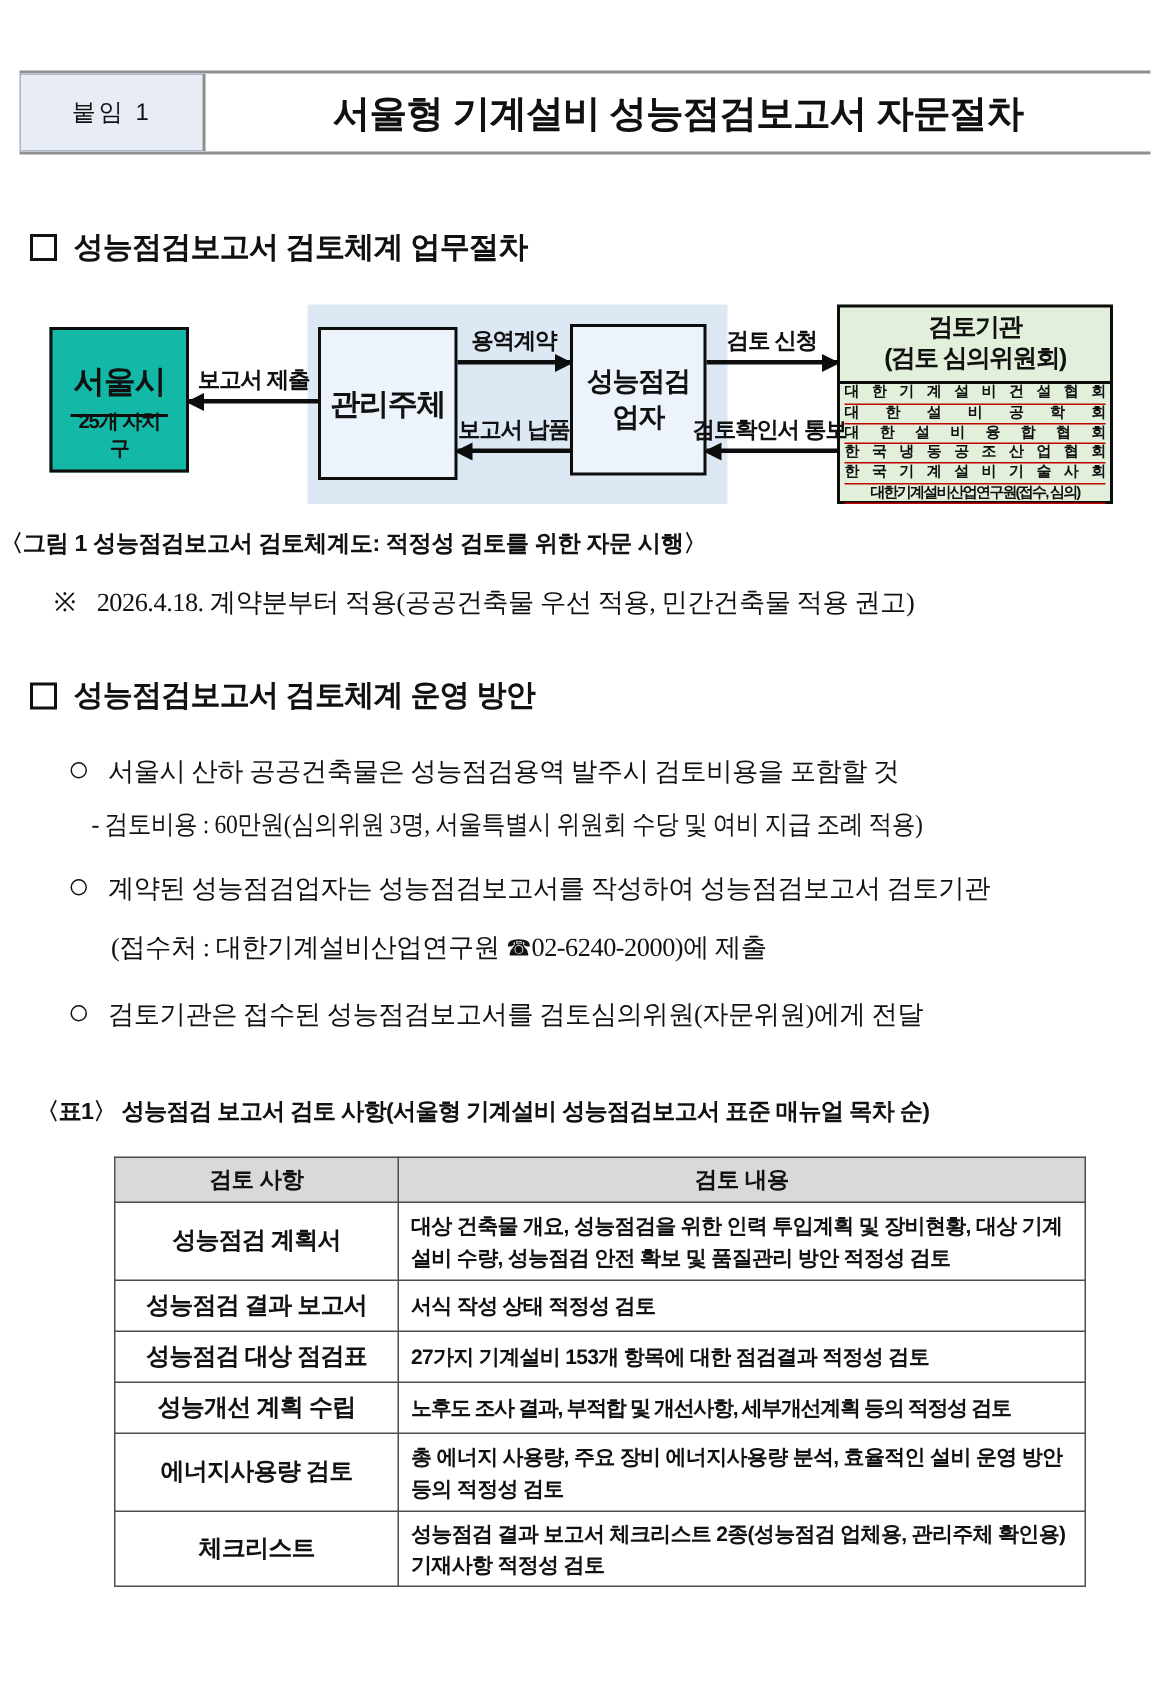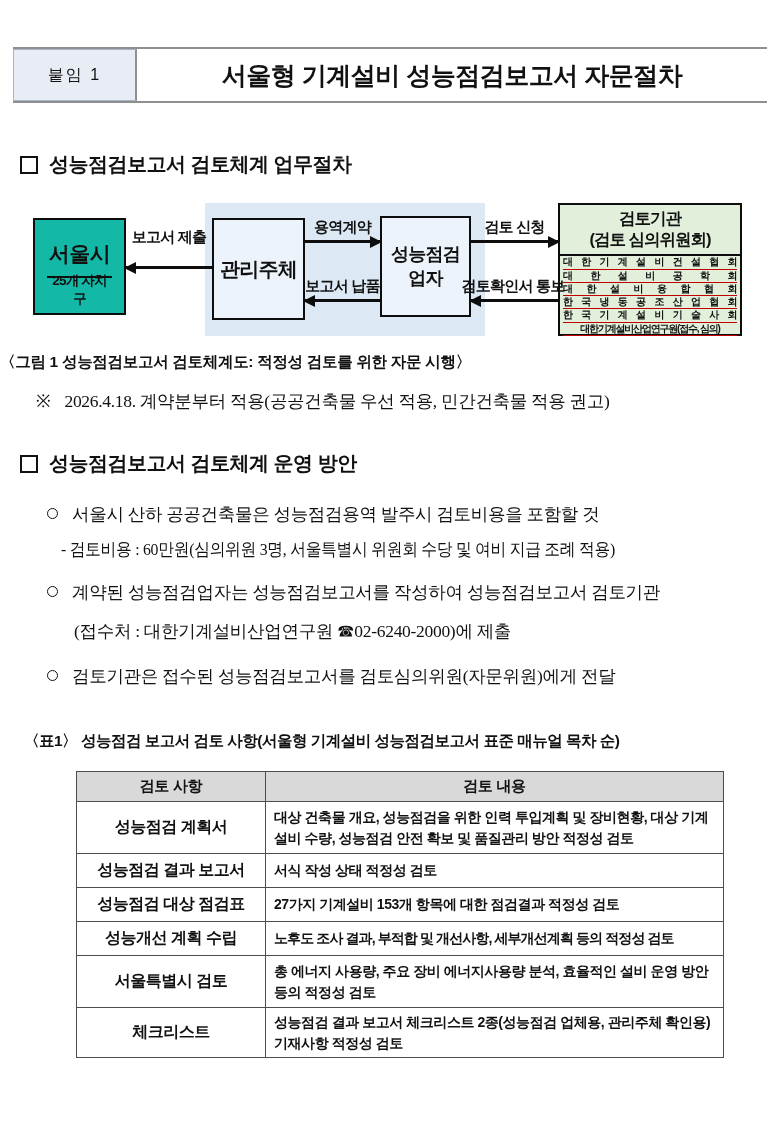--- a/index.html
+++ b/index.html
@@ -112,21 +112,21 @@
         <div class="member">대 한 설 비 융 합 협 회</div>
         <div class="member">한 국 냉 동 공 조 산 업 협 회</div>
         <div class="member">한 국 기 계 설 비 기 술 사 회</div>
         <div class="member last">대한기계설비산업연구원(접수, 심의)</div>
       </div>
     </div>
 
     <div class="arrow l" style="left:126px;top:71px;width:86px;">
         <span class="head"></span>
       </div>
-    <div class="alabel" style="left:126px;top:33px;width:86px;">보고서 제출</div>
+    <div class="alabel" style="left:126px;top:49px;width:86px;">보고서 제출</div>
 
     <div class="arrow r" style="left:305px;top:45px;width:75px;">
         <span class="head"></span>
       </div>
     <div class="alabel" style="left:305px;top:23px;width:75px;">용역계약</div>
 
     <div class="arrow l" style="left:305px;top:104px;width:75px;">
         <span class="head"></span>
       </div>
     <div class="alabel" style="left:297px;top:82px;width:91px;">보고서 납품</div>
@@ -191,21 +191,21 @@
     </tr>
     <tr class="h34">
       <td class="item">성능점검 대상 점검표</td>
       <td class="content">27가지 기계설비 153개 항목에 대한 점검결과 적정성 검토</td>
     </tr>
     <tr class="h34">
       <td class="item">성능개선 계획 수립</td>
       <td class="content" style="letter-spacing:-0.9px;">노후도 조사 결과, 부적합 및 개선사항, 세부개선계획 등의 적정성 검토</td>
     </tr>
     <tr class="h52">
-      <td class="item">서울특별시 검토</td>
+      <td class="item">에너지사용량 검토</td>
       <td class="content">총 에너지 사용량, 주요 장비 에너지사용량 분석, 효율적인 설비 운영 방안 등의 적정성 검토</td>
     </tr>
     <tr class="h48">
       <td class="item">체크리스트</td>
       <td class="content">성능점검 결과 보고서 체크리스트 2종(성능점검 업체용, 관리주체 확인용) 기재사항 적정성 검토</td>
     </tr>
   </tbody>
     </table>
 
 </div>

